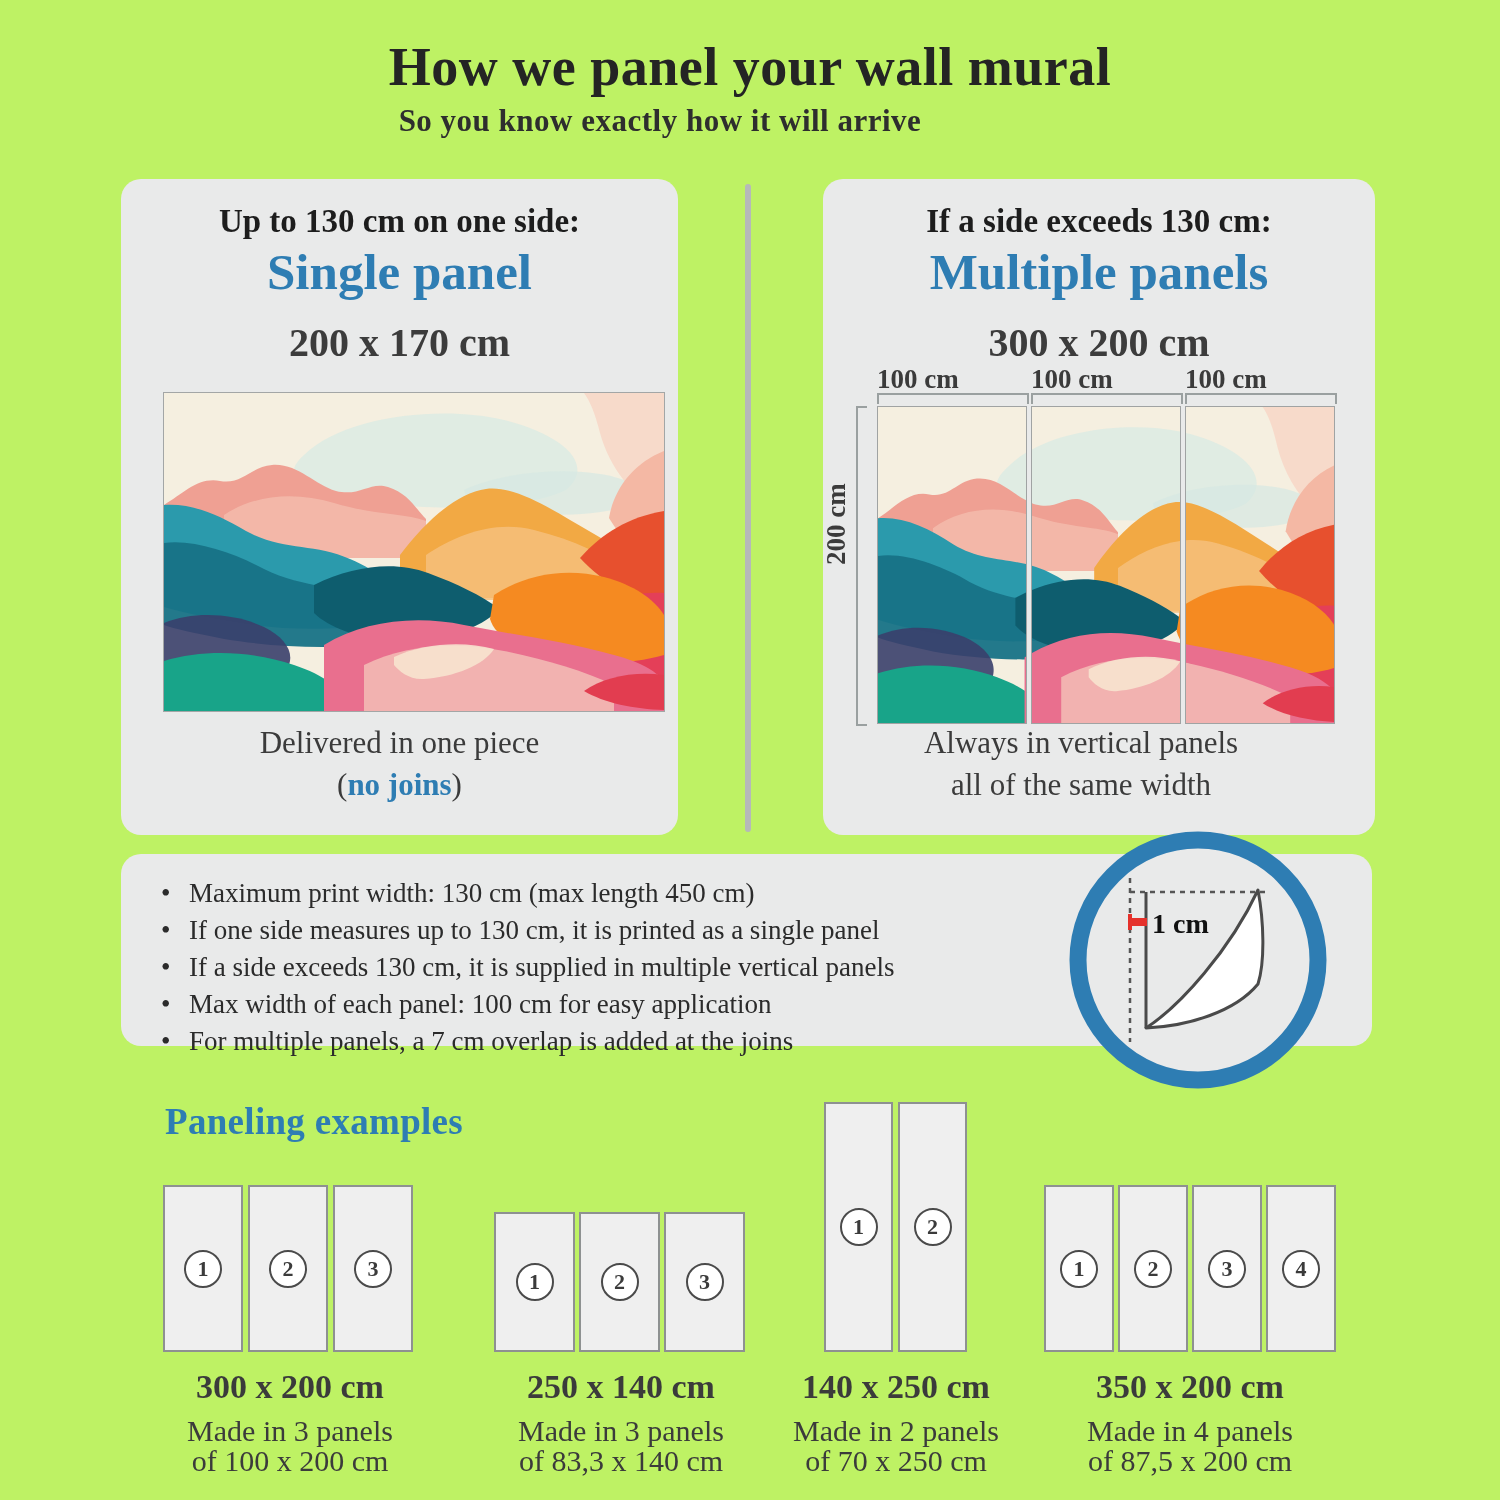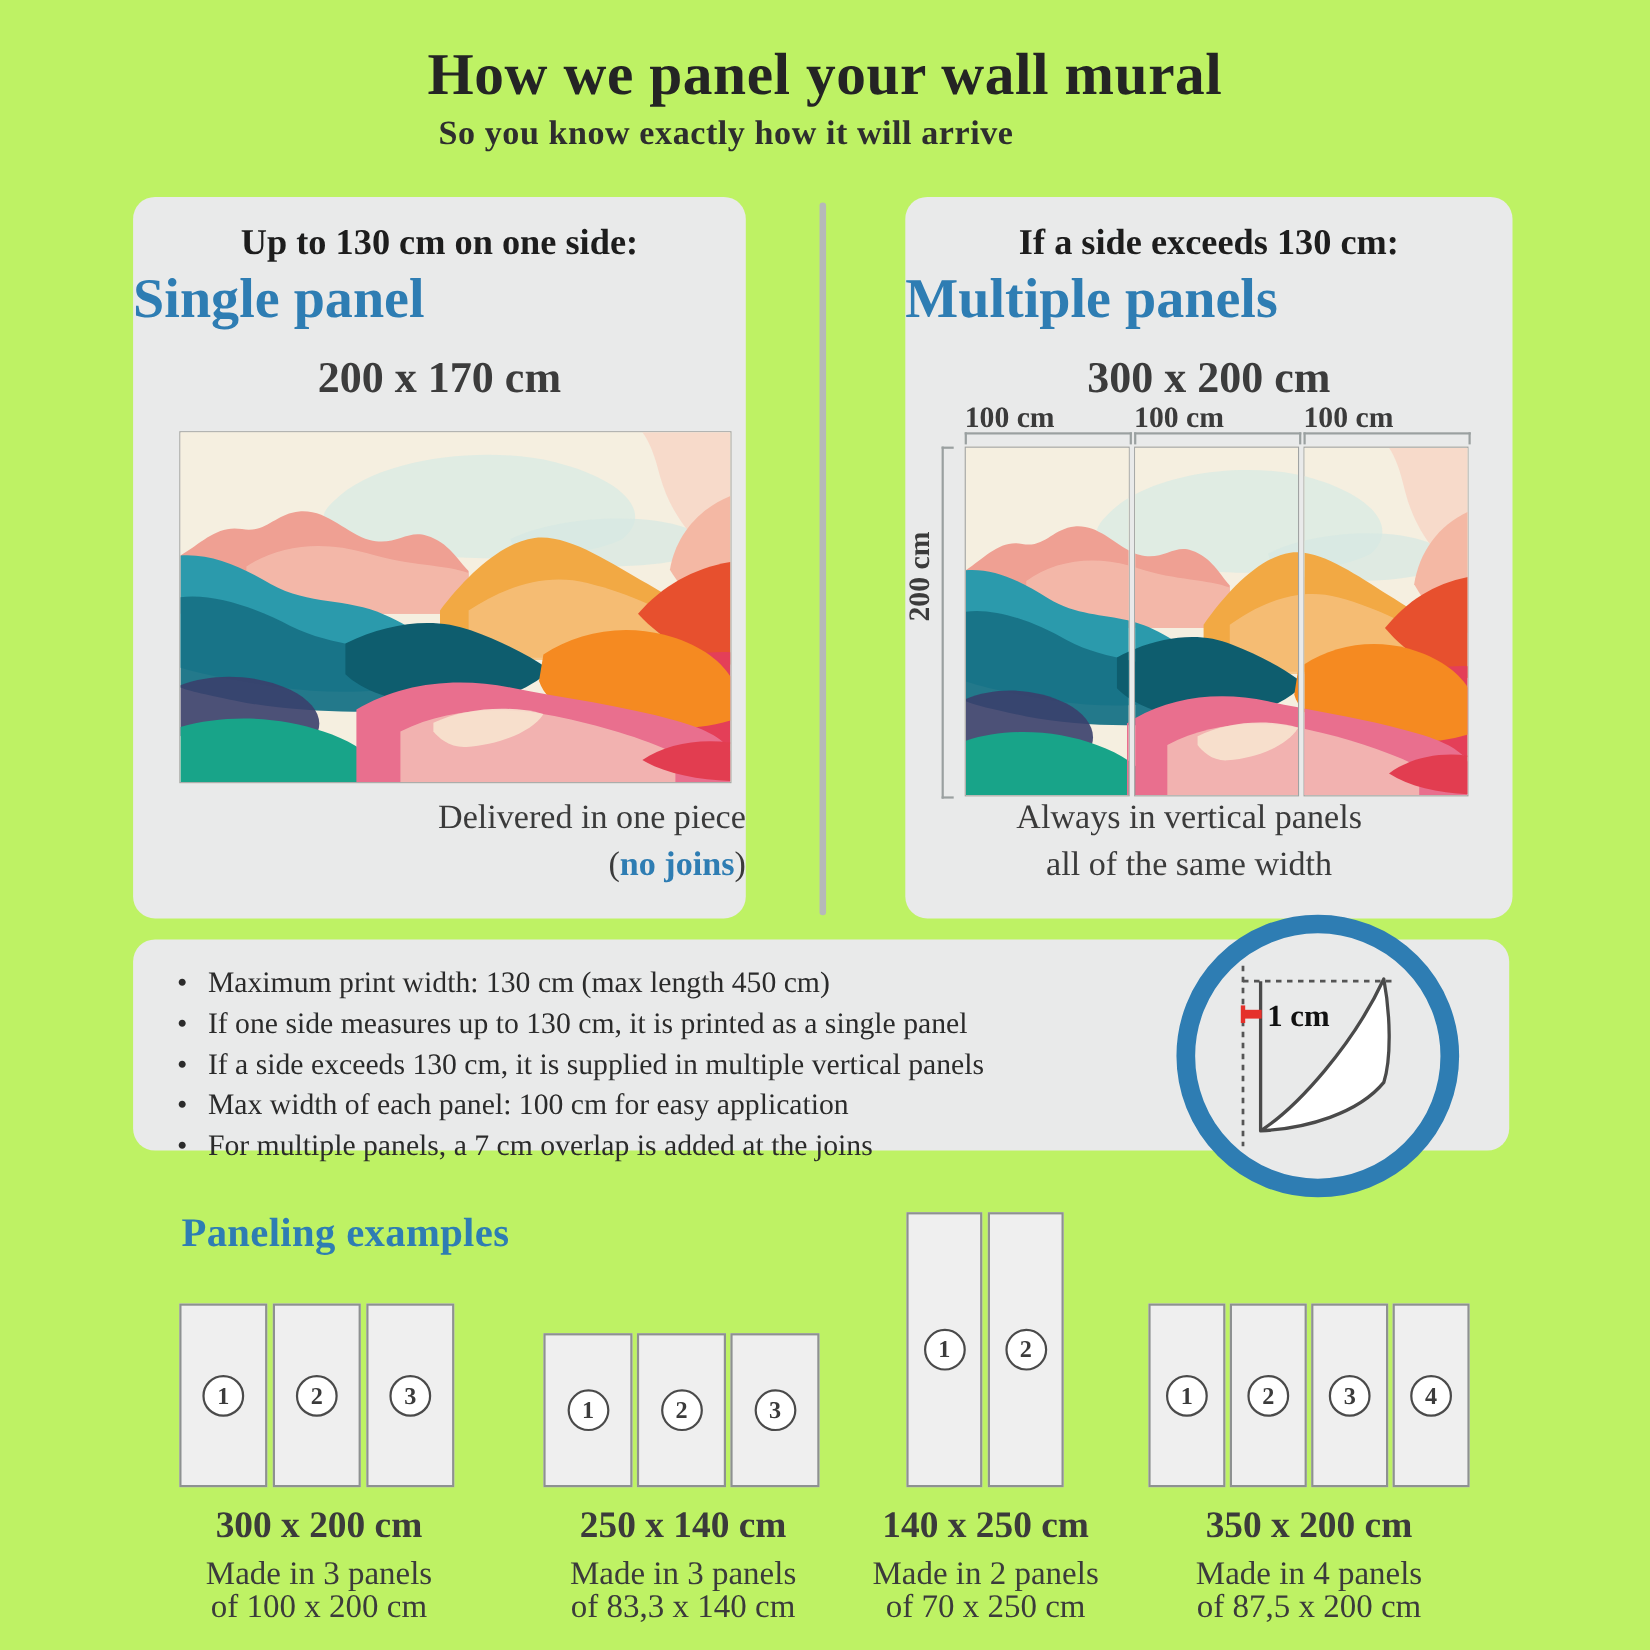--- a/index.html
+++ b/index.html
@@ -10,27 +10,27 @@
   .abs{position:absolute;}
   
   .title{left:0;top:36px;width:1500px;text-align:center;font-size:54px;font-weight:bold;color:#242424;letter-spacing:.5px;}
   .subtitle{left:0;top:103px;width:1320px;text-align:center;font-size:31px;font-weight:600;color:#2e2e2e;letter-spacing:.5px;}
   
   .card{background:#e9eaea;border-radius:20px;top:179px;height:656px;}
   .card-left{left:121px;width:557px;}
   .card-right{left:823px;width:552px;}
   .divider{left:745px;top:184px;width:6px;height:648px;background:#b6b9b9;border-radius:3px;}
   .card-cond{position:absolute;left:0;top:24px;width:100%;text-align:center;font-size:33px;font-weight:bold;color:#1d1d1d;}
-  .card-name{position:absolute;left:0;top:64px;width:100%;text-align:left;font-size:51px;font-weight:bold;color:#2e7db3;}
+  .card-name{position:absolute;left:0;top:64px;width:100%;text-align:center;font-size:51px;font-weight:bold;color:#2e7db3;}
   .card-size{position:absolute;left:0;top:140px;width:100%;text-align:center;font-size:40px;font-weight:bold;color:#3c3c3c;}
   .mural-frame{left:163px;top:392px;width:500px;height:318px;border:1px solid #a3a6a6;background:#f5efe0;}
   .mural-frame svg{display:block;width:500px;height:318px;}
   .note{font-size:31px;color:#3b3b3b;text-align:center;line-height:42px;}
   .note .hl{color:#2e7db3;font-weight:bold;}
-  .note-left{left:121px;top:722px;width:557px;text-align:right;}
+  .note-left{left:121px;top:722px;width:557px;}
   .note-right{left:823px;top:722px;width:516px;}
   
   .rpanels{left:877px;top:406px;width:458px;height:318px;}
   .rpanel{position:absolute;top:0;width:150px;height:318px;overflow:hidden;border:1px solid #a0a3a3;box-sizing:border-box;background:#f5efe0;}
   .rpanel svg{position:absolute;top:0;left:0;width:458px;height:316px;}
   .bracket{height:9px;width:148px;border-top:2px solid #9aa0a0;border-left:2px solid #9aa0a0;border-right:2px solid #9aa0a0;top:393px;}
   .wlabel{top:364px;width:150px;text-align:left;font-size:27px;font-weight:600;color:#3b3b3b;}
   .vruler{left:856px;top:406px;width:9px;height:316px;border-left:2px solid #9aa0a0;border-top:2px solid #9aa0a0;border-bottom:2px solid #9aa0a0;}
   .hlabel{left:836px;top:565px;width:0;height:0;}
   .hlabel span{display:block;white-space:nowrap;transform:translate(-50%,-50%) rotate(-90deg);font-size:27px;font-weight:600;color:#3b3b3b;}

